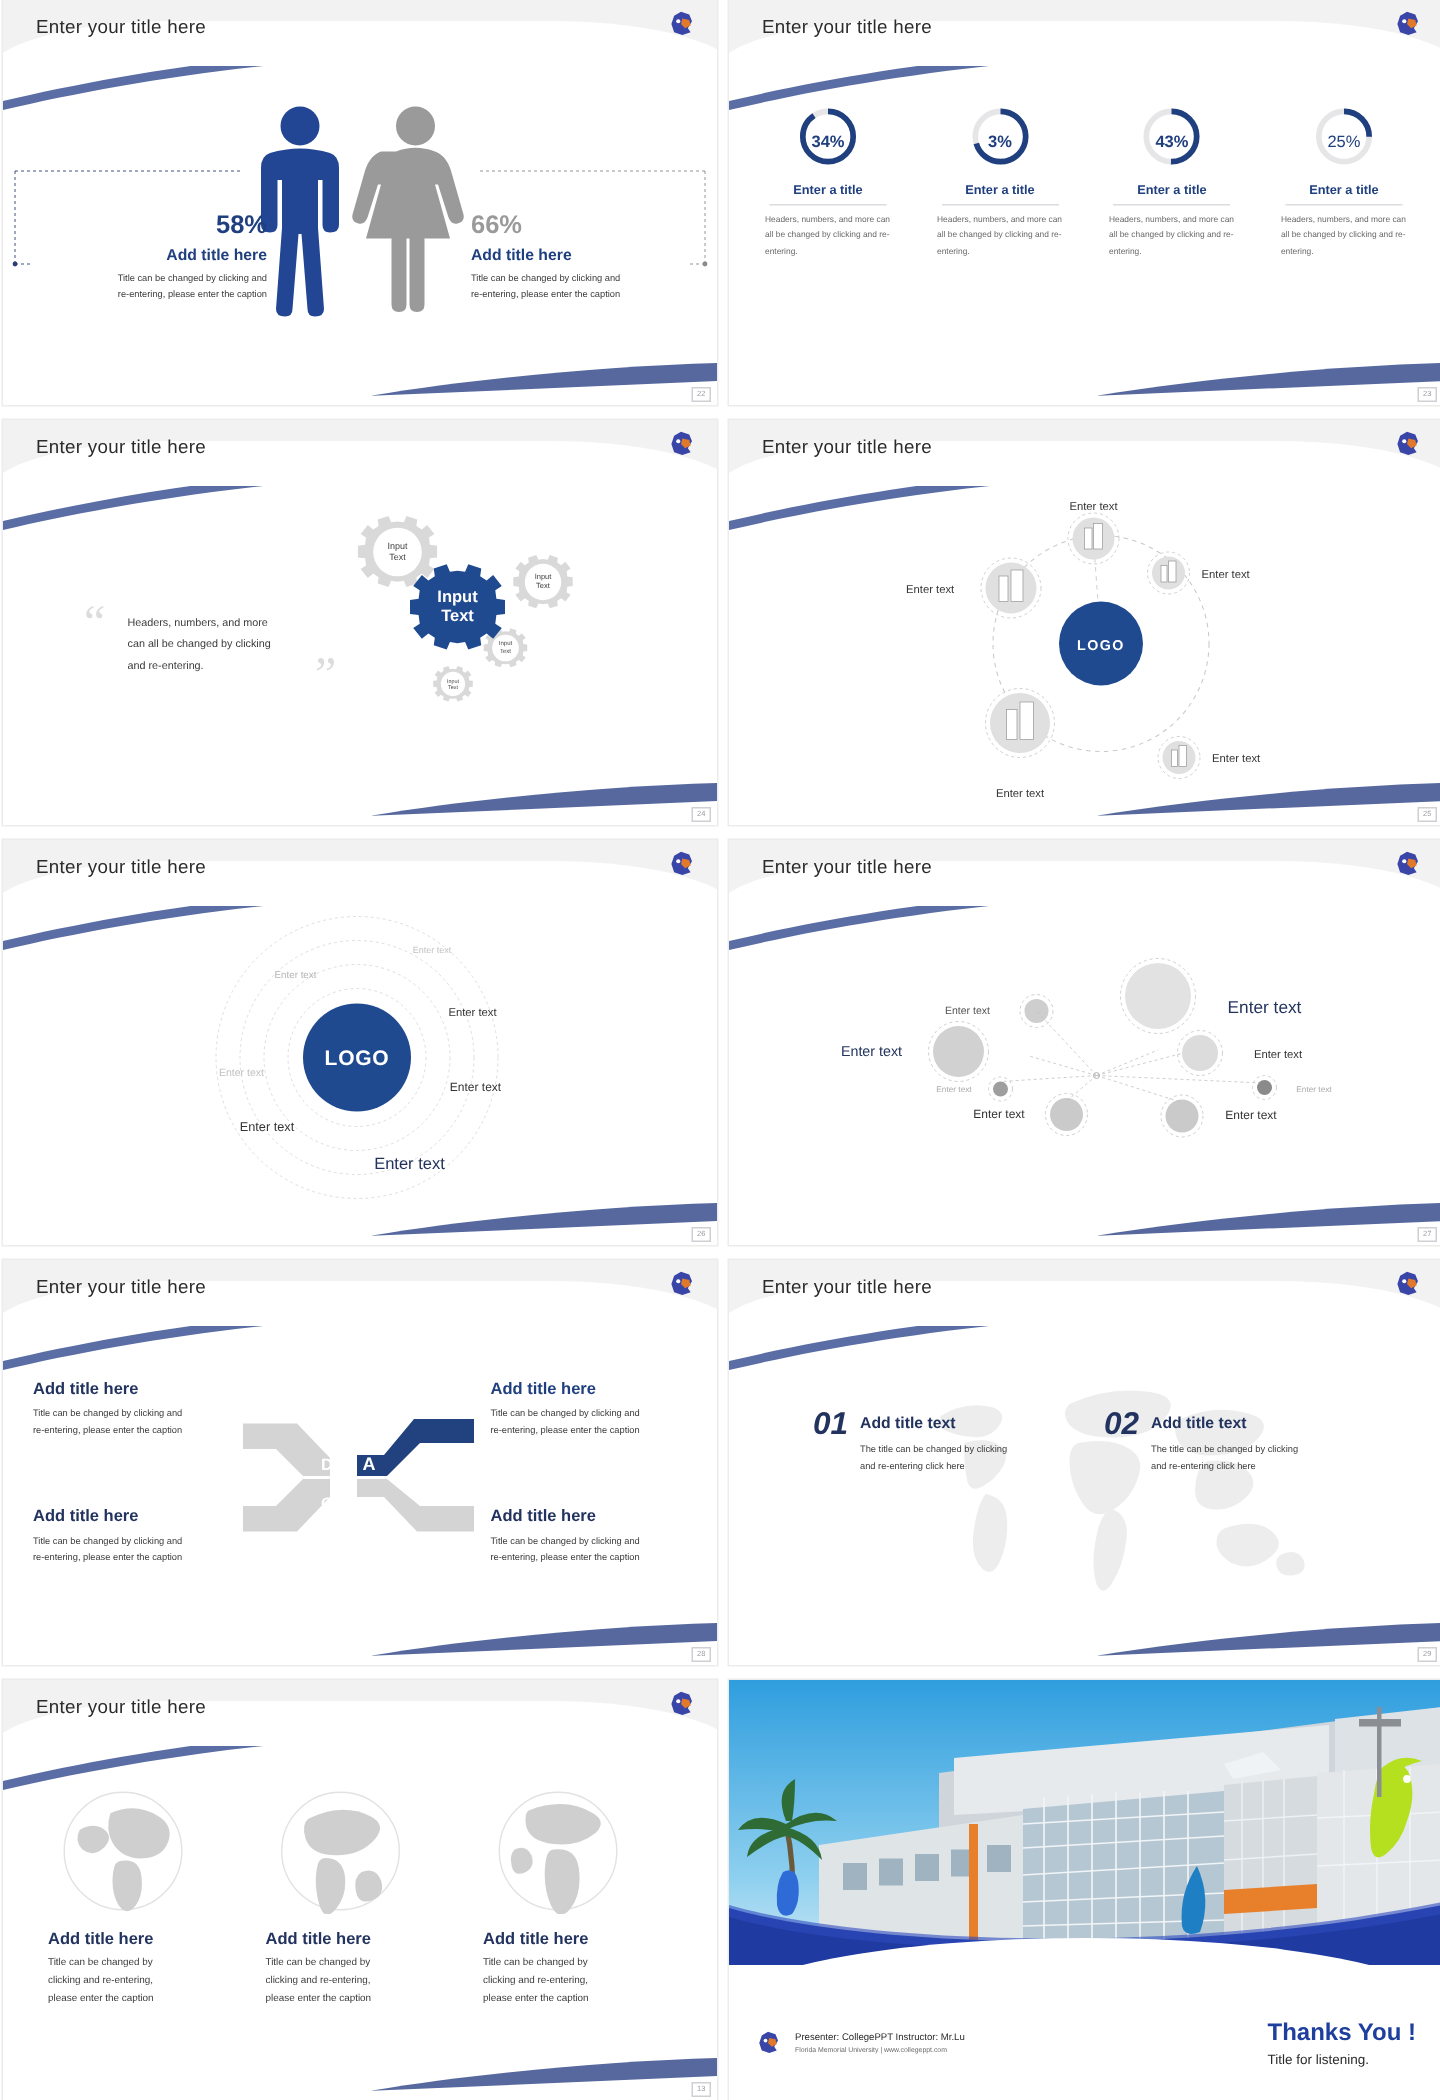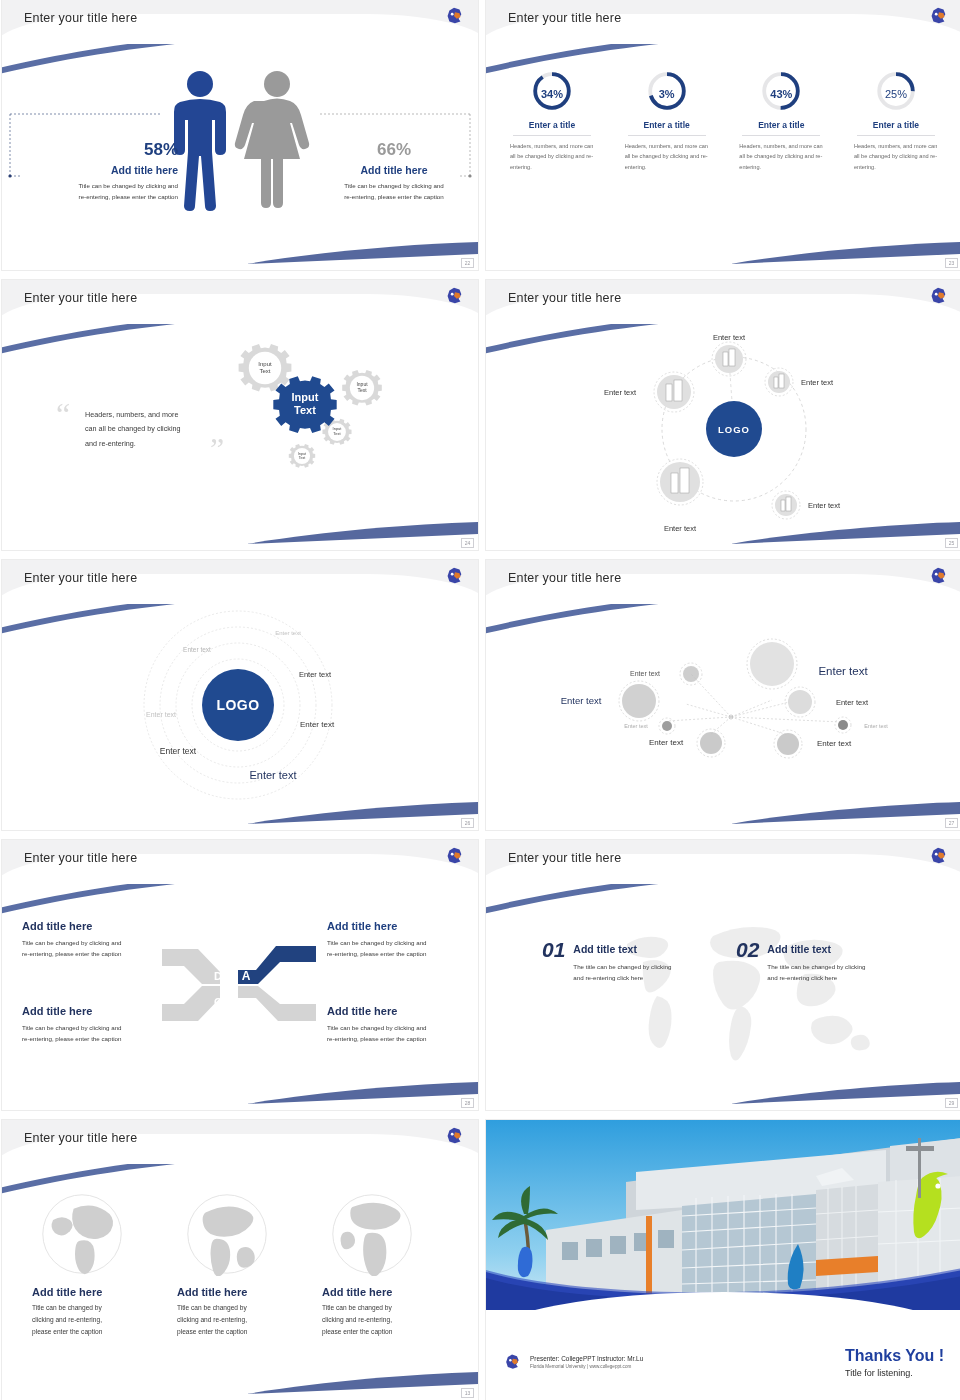--- a/index.html
+++ b/index.html
@@ -64,21 +64,21 @@
         <path d="M262 57 q13 -5 26 0 q8 3 11 14 l8 28 q1 5 -4 6 q-4 1 -6 -4 l-7 -22 l-2 0 l10 36 l-17 0 l0 44 q0 5 -5 5 q-5 0 -5 -5 l0 -44 l-2 0 l0 44 q0 5 -5 5 q-5 0 -5 -5 l0 -44 l-17 0 l10 -36 l-2 0 l-7 22 q-2 5 -6 4 q-5 -1 -4 -6 l8 -28 q3 -11 11 -14 Z"></path>
       </g>
     </svg>
 
     <div style="position:absolute;left:16px;top:140px;width:160px;text-align:right">
       <div style="font-size:17px;font-weight:bold;color:#1f3f7f;">58%</div>
       <div style="font-size:10.5px;font-weight:bold;color:#1f3f7f;margin-top:4px">Add title here</div>
       <div class="bd" style="margin-top:4px">Title can be changed by clicking and</div>
       <div class="bd">re-entering, please enter the caption</div>
     </div>
-    <div style="position:absolute;left:312px;top:140px;width:160px;text-align:center">
+    <div style="position:absolute;left:312px;top:140px;width:160px;text-align:left">
       <div style="font-size:17px;font-weight:bold;color:#9a9a9a;">66%</div>
       <div style="font-size:10.5px;font-weight:bold;color:#1f3f7f;margin-top:4px">Add title here</div>
       <div class="bd" style="margin-top:4px">Title can be changed by clicking and</div>
       <div class="bd">re-entering, please enter the caption</div>
     </div>
 
     <svg class="swoosh-bot" viewBox="0 0 230 26">
       <path d="M230 2 L230 14 L-2 24 C70 12,160 4,230 2 Z" fill="#56689e"></path>
     </svg>
     <div class="pg">22</div>

